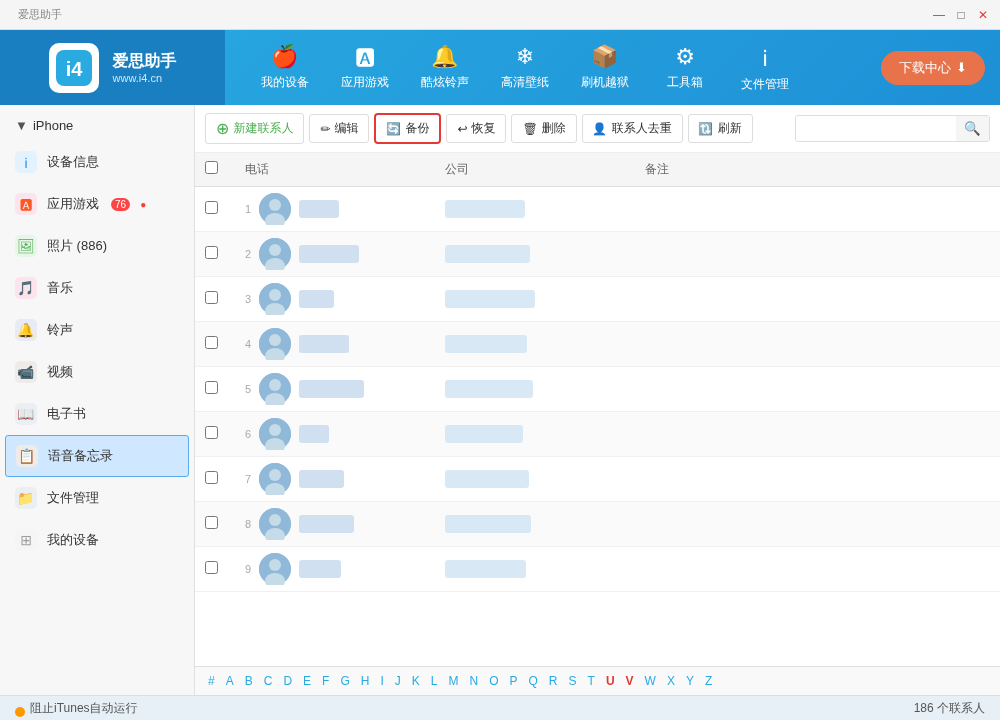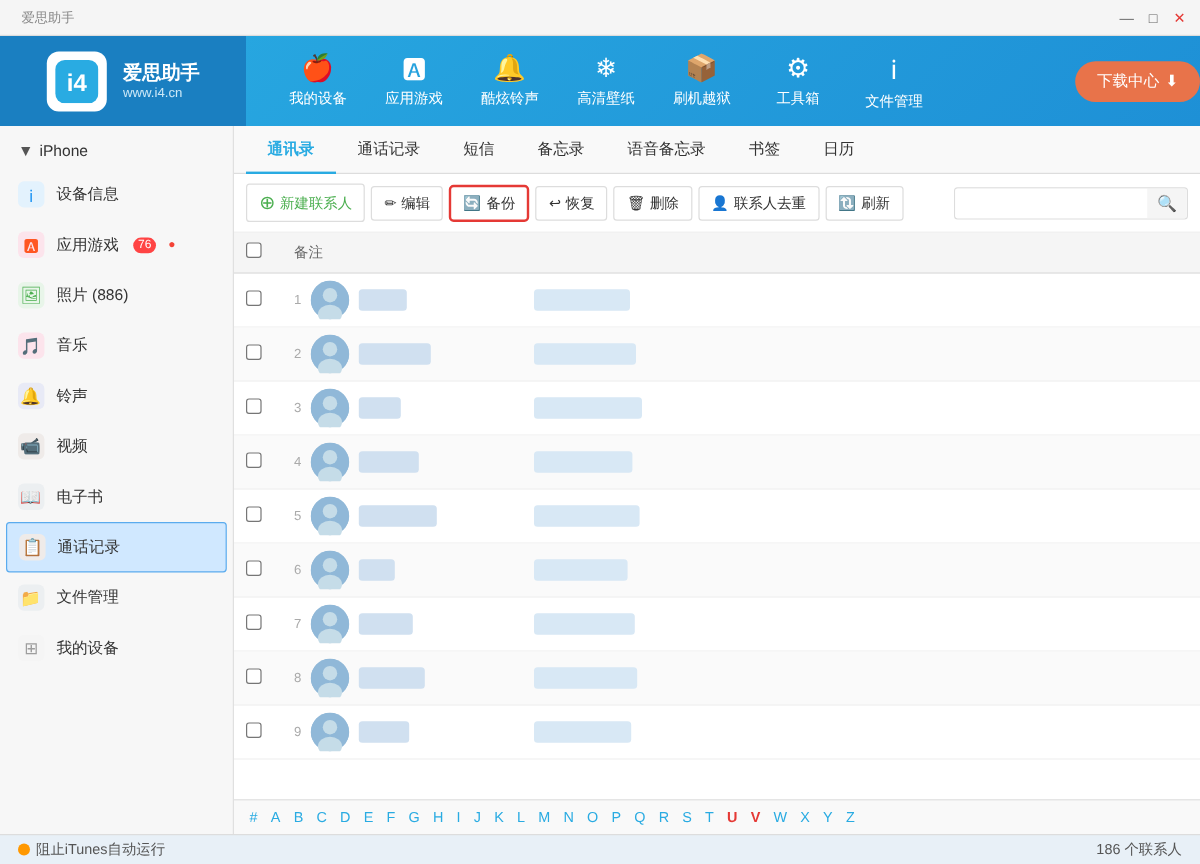--- a/index.html
+++ b/index.html
@@ -20,21 +20,21 @@
     }
 
     
     .header {
       height: 75px;
       background: linear-gradient(135deg, #29abe2 0%, #1e90d6 100%);
       display: flex;
       align-items: center;
     }
     .logo-area {
-      width: 205px;
+      width: 225px;
       height: 75px;
       background: #1a7fc1;
       display: flex;
       align-items: center;
       justify-content: center;
       flex-direction: column;
     }
     .logo-icon {
       width: 50px; height: 50px;
       background: #fff;
@@ -54,20 +54,21 @@
       height: 100%;
     }
     .nav-item {
       display: flex; flex-direction: column; align-items: center; justify-content: center;
       width: 80px; height: 75px; cursor: pointer; color: #fff;
       font-size: 12px;
     }
     .nav-icon { font-size: 22px; margin-bottom: 4px; }
 
     .header-right {
+      padding-right: 15px;
     }
     .download-btn {
       background: #e8734a;
       color: #fff;
       border: none;
       padding: 8px 18px;
       border-radius: 20px;
       cursor: pointer;
       font-size: 13px;
       display: flex; align-items: center; gap: 5px;
@@ -251,21 +252,21 @@
       height: 25px;
       background: #e8f0f7;
       border-top: 1px solid #ddd;
       display: flex;
       align-items: center;
       padding: 0 15px;
       font-size: 12px;
       color: #555;
       justify-content: space-between;
     }
-    .status-left { display: flex; align-items: center; gap: 5px; }
+    .status-left { display: flex; align-items: flex-end; gap: 5px; }
     .status-dot { width: 10px; height: 10px; border-radius: 50%; background: #ff9800; }
 
     
     ::-webkit-scrollbar { width: 6px; }
     ::-webkit-scrollbar-track { background: #f1f1f1; }
     ::-webkit-scrollbar-thumb { background: #c1c1c1; border-radius: 3px; }
 
     .freq-btn {
       margin: 10px;
       background: #fff;
@@ -407,21 +408,21 @@
           <span style="color:#607d8b;">📖</span>
         </div>
       <span>电子书</span>
     </div>
 
     
     <div class="sidebar-item active">
       <div class="sidebar-icon" style="background:#efebe9;">
           <span style="color:#795548;">📋</span>
         </div>
-      <span>通话记录</span>
+      <span>语音备忘录</span>
     </div>
 
     
     <div class="sidebar-item">
       <div class="sidebar-icon" style="background:#eceff1;">
           <span style="color:#607d8b;">📁</span>
         </div>
       <span>文件管理</span>
     </div>
 
@@ -431,29 +432,20 @@
           <span style="color:#9e9e9e;">⊞</span>
         </div>
       <span>我的设备</span>
     </div>
 
     <div style="flex:1;"></div>
   </div>
 
   <div class="content-area">
 
-    <div class="tabs">
-      <div class="tab active">通讯录</div>
-      <div class="tab">通话记录</div>
-      <div class="tab">短信</div>
-      <div class="tab">备忘录</div>
-      <div class="tab">语音备忘录</div>
-      <div class="tab">书签</div>
-      <div class="tab">日历</div>
-    </div>
 
     <div class="toolbar">
       <button class="tool-btn new-btn">
         <span style="color:#4caf50;font-size:16px;">⊕</span>
         <span>新建联系人</span>
       </button>
       <button class="tool-btn">
         <span>✏</span>
         <span>编辑</span>
       </button>
@@ -481,20 +473,22 @@
         <input class="search-input" type="text" placeholder="" style="">
         <button class="search-btn">
           <span>🔍</span>
         </button>
       </div>
     </div>
 
     <div class="contacts-table">
       <div class="table-header">
         <div><input type="checkbox" style=""></div>
+        <div>电话</div>
+        <div>公司</div>
         <div>备注</div>
       </div>
 
       <div id="table-body">
           <div class="table-row">
     <div><input type="checkbox" style=""></div>
     <div class="contact-row-cell">
       <span class="row-num">1</span>
       <div class="avatar-img">
         <svg width="32" height="32" viewBox="0 0 32 32">

